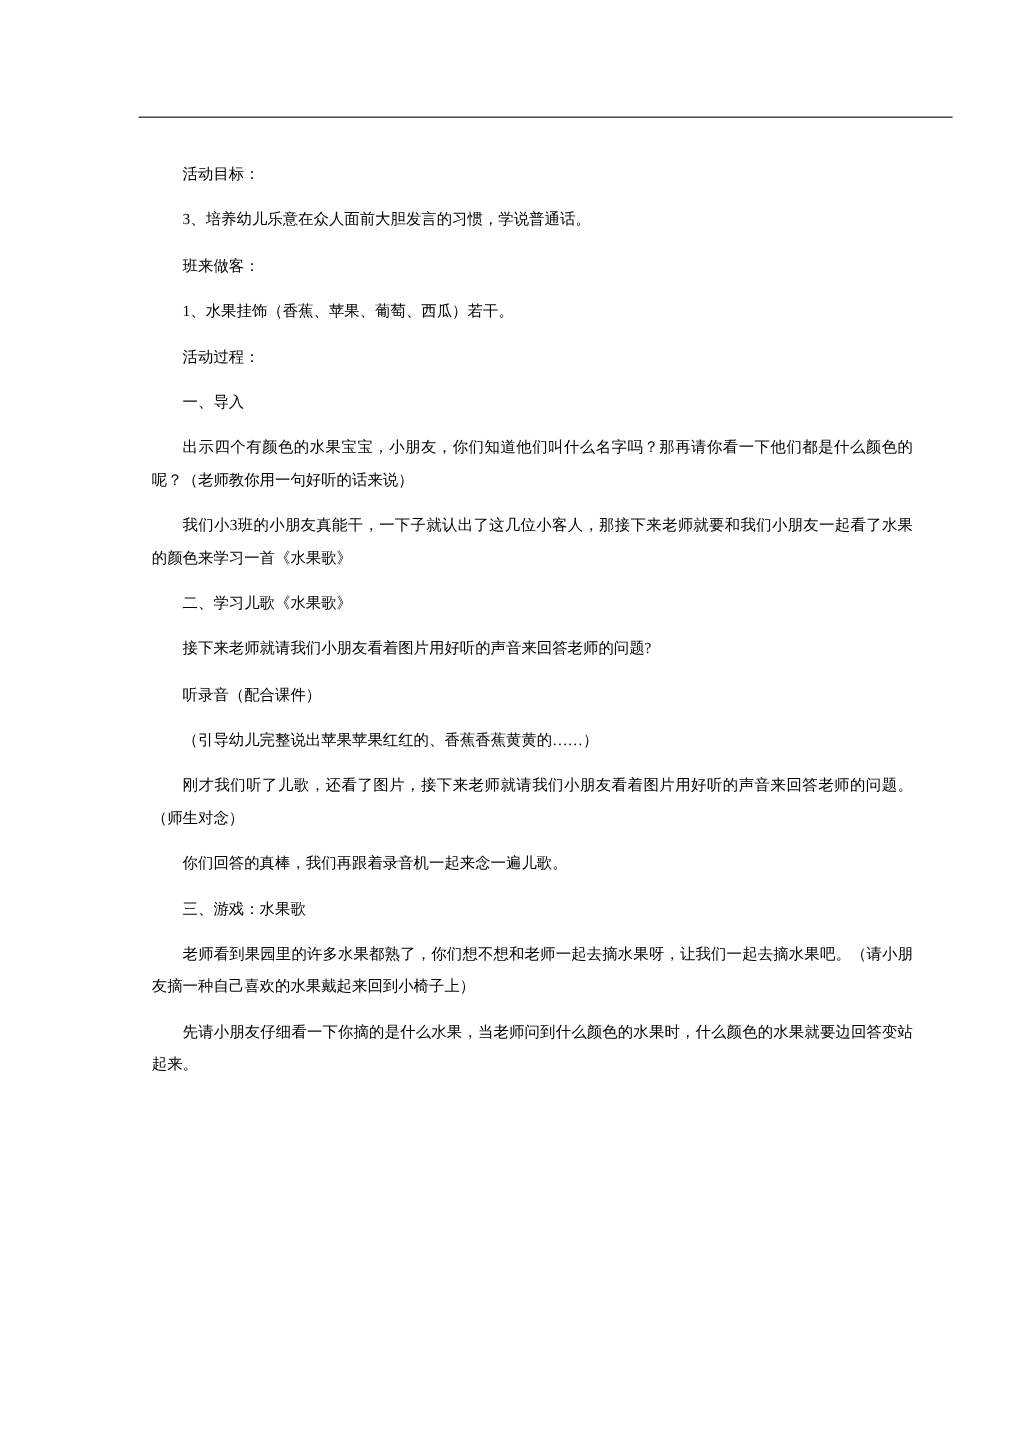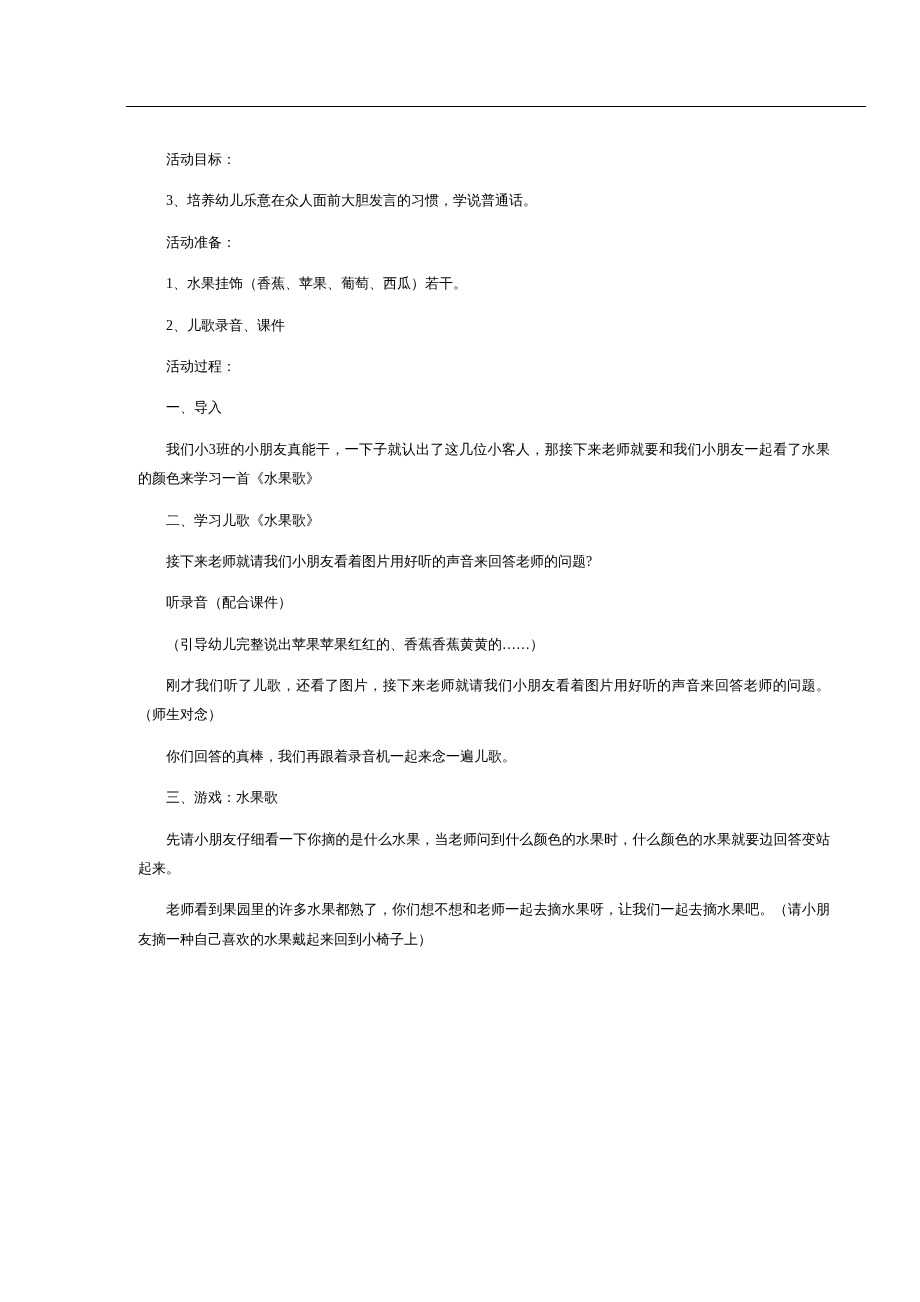--- a/index.html
+++ b/index.html
@@ -31,28 +31,28 @@
     }
   </style>
 </head>
 <body>
 
 <div class="horizontal-rule"></div>
 
 <div class="content">
   <p class="para">活动目标：</p>
   <p class="para">3、培养幼儿乐意在众人面前大胆发言的习惯，学说普通话。</p>
-  <p class="para">活动准备：</p>
+  <p class="para">班来做客：</p>
   <p class="para">1、水果挂饰（香蕉、苹果、葡萄、西瓜）若干。</p>
-  <p class="para">2、儿歌录音、课件</p>
   <p class="para">活动过程：</p>
   <p class="para">一、导入</p>
+  <p class="para">出示四个有颜色的水果宝宝，小朋友，你们知道他们叫什么名字吗？那再请你看一下他们都是什么颜色的呢？（老师教你用一句好听的话来说）</p>
   <p class="para">我们小3班的小朋友真能干，一下子就认出了这几位小客人，那接下来老师就要和我们小朋友一起看了水果的颜色来学习一首《水果歌》</p>
   <p class="para">二、学习儿歌《水果歌》</p>
   <p class="para">接下来老师就请我们小朋友看着图片用好听的声音来回答老师的问题?</p>
   <p class="para">听录音（配合课件）</p>
   <p class="para">（引导幼儿完整说出苹果苹果红红的、香蕉香蕉黄黄的……）</p>
   <p class="para">刚才我们听了儿歌，还看了图片，接下来老师就请我们小朋友看着图片用好听的声音来回答老师的问题。（师生对念）</p>
   <p class="para">你们回答的真棒，我们再跟着录音机一起来念一遍儿歌。</p>
   <p class="para">三、游戏：水果歌</p>
+  <p class="para">老师看到果园里的许多水果都熟了，你们想不想和老师一起去摘水果呀，让我们一起去摘水果吧。（请小朋友摘一种自己喜欢的水果戴起来回到小椅子上）</p>
   <p class="para">先请小朋友仔细看一下你摘的是什么水果，当老师问到什么颜色的水果时，什么颜色的水果就要边回答变站起来。</p>
-  <p class="para">老师看到果园里的许多水果都熟了，你们想不想和老师一起去摘水果呀，让我们一起去摘水果吧。（请小朋友摘一种自己喜欢的水果戴起来回到小椅子上）</p>
 </div>
 
 </body></html>

